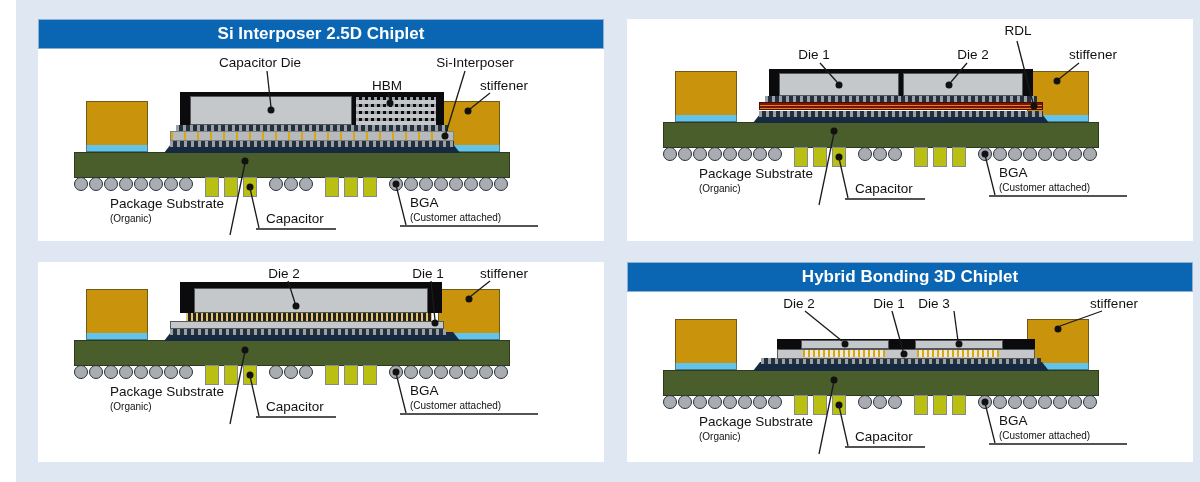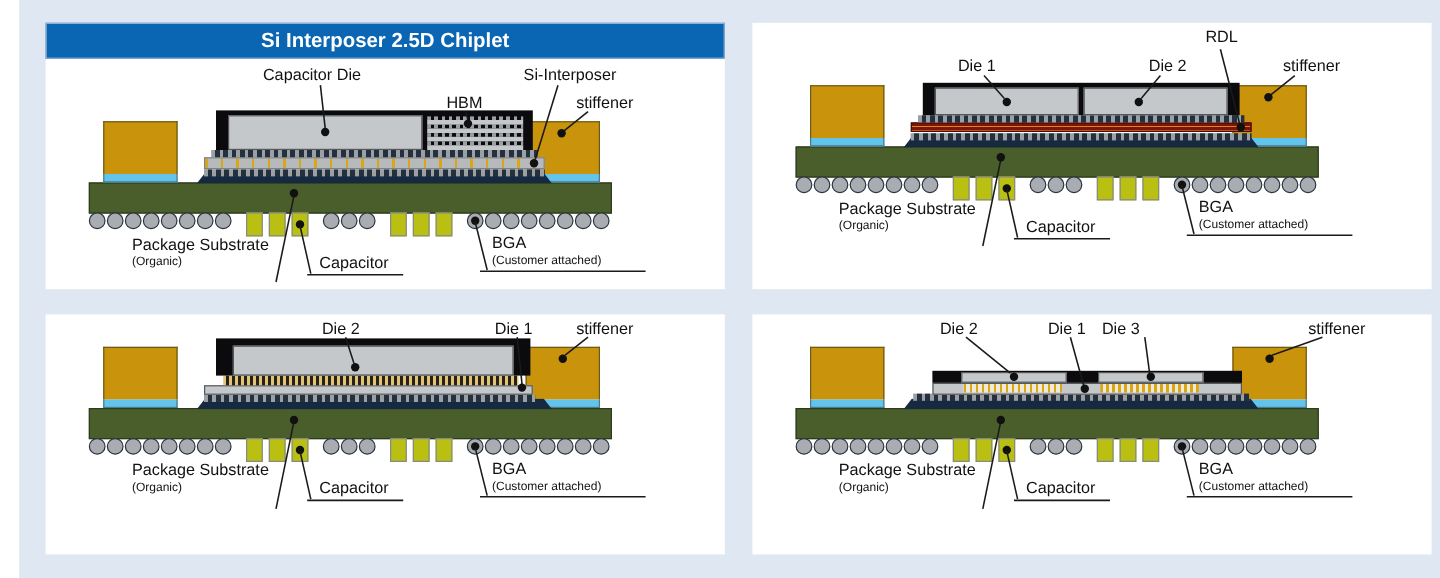--- a/index.html
+++ b/index.html
@@ -306,20 +306,21 @@
       <div class="lbl ctr" style="left:466px;top:4px;">stiffener</div>
       <div class="lbl" style="left:72px;top:122px;">Package Substrate</div>
       <div class="lbl sub" style="left:72px;top:139px;">(Organic)</div>
       <div class="lbl" style="left:228px;top:137px;">Capacitor</div>
       <div class="lbl" style="left:372px;top:121px;">BGA</div>
       <div class="lbl sub" style="left:372px;top:138px;">(Customer attached)</div>
     </div>
   </div>
 
   <div class="panel" style="left:611px;top:262px;width:566px;height:200px;">
+    <div class="hdr">Hybrid Bonding 3D Chiplet</div>
     <div class="bodyarea" style="height:170px;">
       <div class="substrate" style="top:78px;"></div>
       <div class="stiff" style="left:48px;top:27px;">
           <div class="gold"></div>
           <div class="blue"></div>
         </div>
       <div class="stiff" style="left:400px;top:27px;">
           <div class="gold"></div>
           <div class="blue"></div>
         </div>

